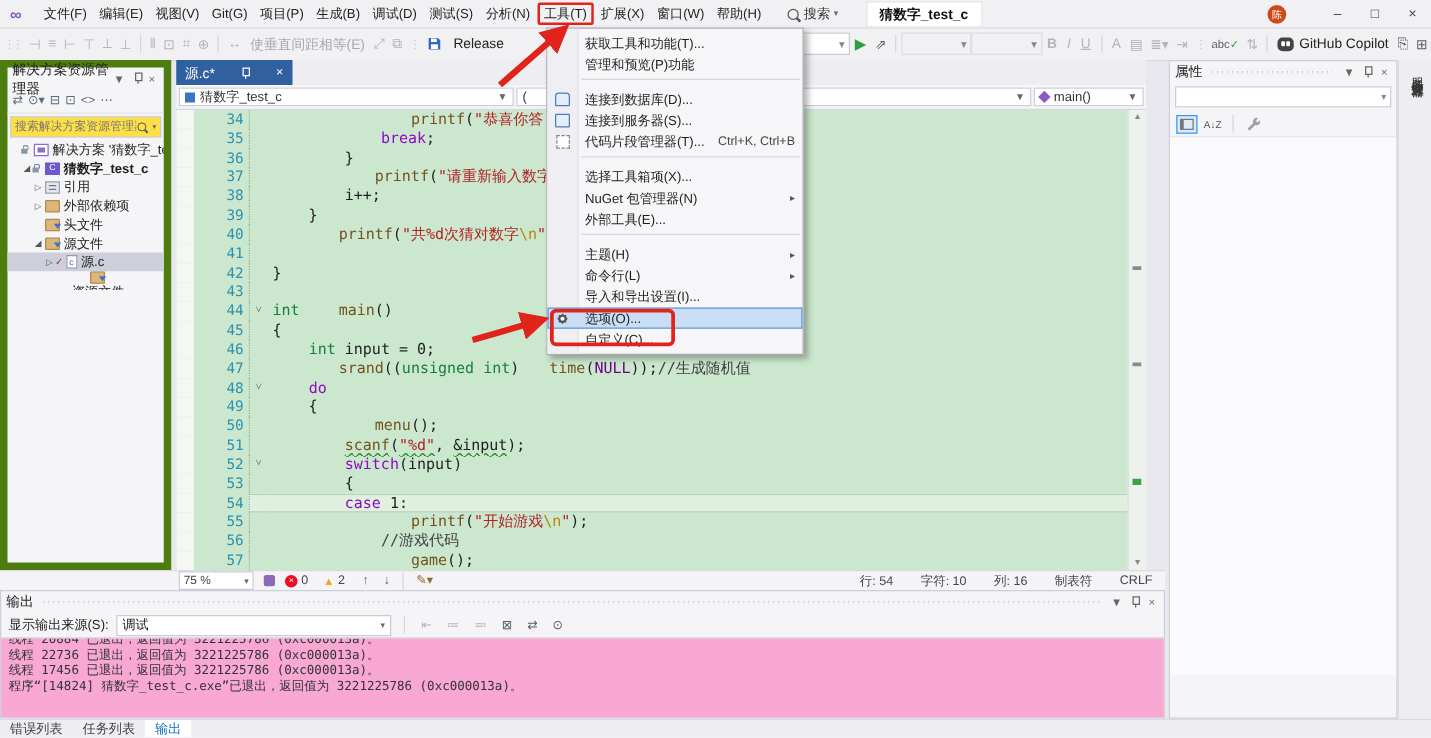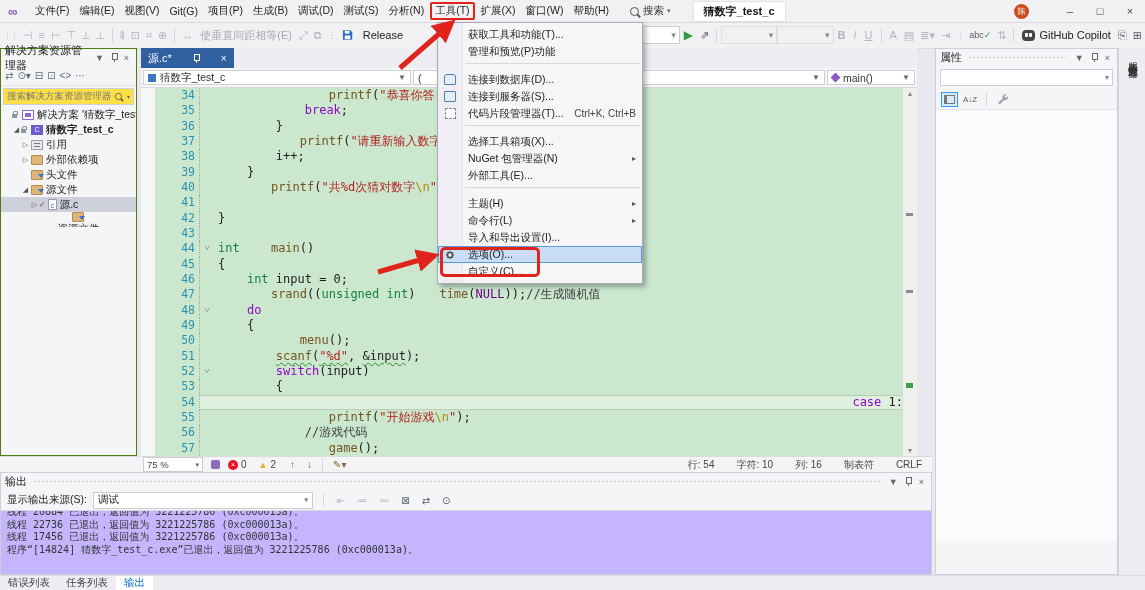--- a/index.html
+++ b/index.html
@@ -29,21 +29,21 @@
   .tb-combo.disabled{background:#F1F1F4;border-color:#DDDDE2;}
   #play-icon{color:#2E9E44;font-size:12px;margin:0 4px;}
   #copilot-icon{width:14px;height:11px;background:#444;border-radius:4px;position:relative;margin:0 4px;}
   #copilot-icon::before,#copilot-icon::after{content:"";position:absolute;top:3px;width:3px;height:4px;background:#fff;border-radius:1px;}
   #copilot-icon::before{left:3px;} #copilot-icon::after{right:3px;}
   #copilot-label{color:#222;margin-right:4px;white-space:nowrap;}
   .fmt{color:#B3B3BC;margin:0 4px;font-size:11px;}
   .fmt.u{text-decoration:underline;} .fmt.i{font-style:italic;}
   .floppy{width:12px;height:12px;margin:0 4px;}
   
-  .panel{background:#F5F5F8;border:1px solid #4d7c0f;box-sizing:border-box;}
+  .panel{background:#F5F5F8;border:6px solid #4d7c0f;box-sizing:border-box;}
   .panel-title{height:17px;display:flex;align-items:center;font-size:11px;color:#222;padding:0 4px;}
   .dots{flex:1;height:5px;margin:0 6px;background-image:radial-gradient(#C4C4CE 0.8px,transparent 0.9px);background-size:4px 3px;background-position:0 1px;}
   .pt-ico{color:#666;font-size:9px;margin:0 3px;}
   .pin{width:9px;height:9px;position:relative;display:inline-block;margin:0 3px;}
   .pin::before{content:"";position:absolute;left:2px;top:0;width:4px;height:5px;border:1px solid #666;}
   .pin::after{content:"";position:absolute;left:4px;top:6px;width:1px;height:3px;background:#666;}
   
   #se-panel{left:0;top:48px;width:137px;height:408px;}
   #se-toolbar{height:19px;display:flex;align-items:center;padding:0 4px;color:#5B6B7B;font-size:10px;border-bottom:1px solid #E2E2E8;gap:4px;}
   #se-search{height:15px;margin:2px 2px;background:#fde047;border:1px solid #CCCEDB;display:flex;align-items:center;font-size:9.5px;color:#777;padding:0 3px;}
@@ -78,21 +78,21 @@
   .bc-combo{height:15px;border:1px solid #CFCFD6;background:#fff;font-size:10.5px;color:#333;display:flex;align-items:center;padding:0 4px;box-sizing:border-box;}
   .bc-caret{margin-left:auto;color:#666;font-size:8px;padding-left:6px;}
   .bc-ico{width:8px;height:8px;background:#3B76C4;margin-right:4px;flex:none;}
   .bc-ico.cube{background:#8A5BC2;transform:rotate(45deg);width:7px;height:7px;}
   #code-wrap{position:absolute;left:0;top:40px;right:14px;bottom:0;overflow:hidden;font-family:"DejaVu Sans Mono",monospace;font-size:12px;}
   .code-line{height:15.33px;line-height:15.33px;display:flex;white-space:pre;}
   .ln-strip{width:14px;background:#F4F7F4;flex:none;}
   .ln{width:44px;flex:none;text-align:right;color:#2B91AF;padding-right:4px;box-sizing:border-box;font-size:11.5px;}
   .fold{width:14px;flex:none;border-left:1px dotted #9FAF9F;color:#556055;font-size:9px;text-align:center;}
   .ctext{flex:1;padding-left:4px;}
-  .code-line.cur .ctext,.code-line.cur .fold{background:#DFF0DF;box-shadow:inset 0 1px 0 #B9CDB9, inset 0 -1px 0 #B9CDB9;text-align:right;}
+  .code-line.cur .ctext,.code-line.cur .fold{background:#DFF0DF;box-shadow:inset 0 1px 0 #B9CDB9, inset 0 -1px 0 #B9CDB9;}
   .tk-t{color:#1e1e1e;} .tk-k{color:#15803d;} .tk-c{color:#8F08C4;} .tk-f{color:#74531F;margin-left:24px;}
   .tk-s{color:#B22222;} .tk-e{color:#B8860B;} .tk-m{color:#6F008A;} .tk-cm{color:#404040;text-align:right;}
   .tk-fw{color:#74531F;text-decoration:underline wavy #2E8B2E 1px;text-underline-offset:2px;}
   .tk-sw{color:#B22222;text-decoration:underline wavy #2E8B2E 1px;text-underline-offset:2px;}
   .tk-tw{color:#1e1e1e;text-decoration:underline wavy #2E8B2E 1px;text-underline-offset:2px;}
   #ed-vscroll{position:absolute;right:0;top:40px;width:14px;bottom:0;background:#EDF2ED;border-left:1px solid #D5DDD5;}
   #ed-vscroll .scroll-arrow{display:block;text-align:center;padding:2px 0;}
   .sb-mark{position:absolute;left:3px;width:7px;height:3px;background:#8A8A92;}
   .sb-mark.green{background:#3FA14A;height:5px;}
   
@@ -103,21 +103,21 @@
   .warn-tri{color:#E9A825;font-size:9px;margin:0 3px 0 12px;}
   .nav-arrow{color:#666;margin:0 6px;font-size:10px;}
   #pen-icon{color:#8A6A2F;font-size:10px;margin-left:6px;}
   .doc-stat{margin-left:22px;white-space:nowrap;}
   
   #output{left:0;top:472px;width:932px;height:103px;background:#F5F5F8;border:1px solid #CCCEDB;box-sizing:border-box;display:flex;flex-direction:column;}
   #out-source-row{height:20px;display:flex;align-items:center;font-size:10.5px;padding:0 6px;gap:6px;}
   #out-combo{width:210px;height:15px;border:1px solid #CCCCD4;background:#fff;display:flex;align-items:center;justify-content:space-between;padding:0 4px;font-size:10.5px;}
   .out-ico{color:#B3B3BC;font-size:10px;margin:0 3px;}
   .out-ico.dark{color:#55606B;}
-  #out-content{flex:1;background:#c4b5fd;border-top:1px solid #D8D8DE;overflow:hidden;font-family:"DejaVu Sans Mono",monospace;font-size:10px;color:#333;padding:0 6px;}
+  #out-content{flex:1;background:#f9a8d4;border-top:1px solid #D8D8DE;overflow:hidden;font-family:"DejaVu Sans Mono",monospace;font-size:10px;color:#333;padding:0 6px;}
   #out-content .oline{line-height:12.5px;white-space:nowrap;}
   #out-content .oline:first-child{margin-top:-5px;}
   
   #bottom-tabs{left:0;top:575px;width:1145px;height:15px;background:#EEEEF2;display:flex;font-size:10.5px;align-items:stretch;border-top:1px solid #DADAE0;box-sizing:border-box;}
   .btab{padding:0 8px;display:flex;align-items:center;color:#444;}
   .btab.active{background:#FFFFFF;color:#0E70C0;}
   
   #props{left:935px;top:48px;width:183px;height:527px;background:#F5F5F8;border:1px solid #CCCEDB;box-sizing:border-box;}
   #props-combo{height:15px;margin:3px 4px;background:#fff;border:1px solid #CCCEDB;display:flex;align-items:center;justify-content:flex-end;font-size:8px;color:#888;padding:0 3px;}
   #props-toolbar{height:20px;display:flex;align-items:center;padding:0 5px;gap:5px;border-bottom:1px solid #E2E2E8;}

